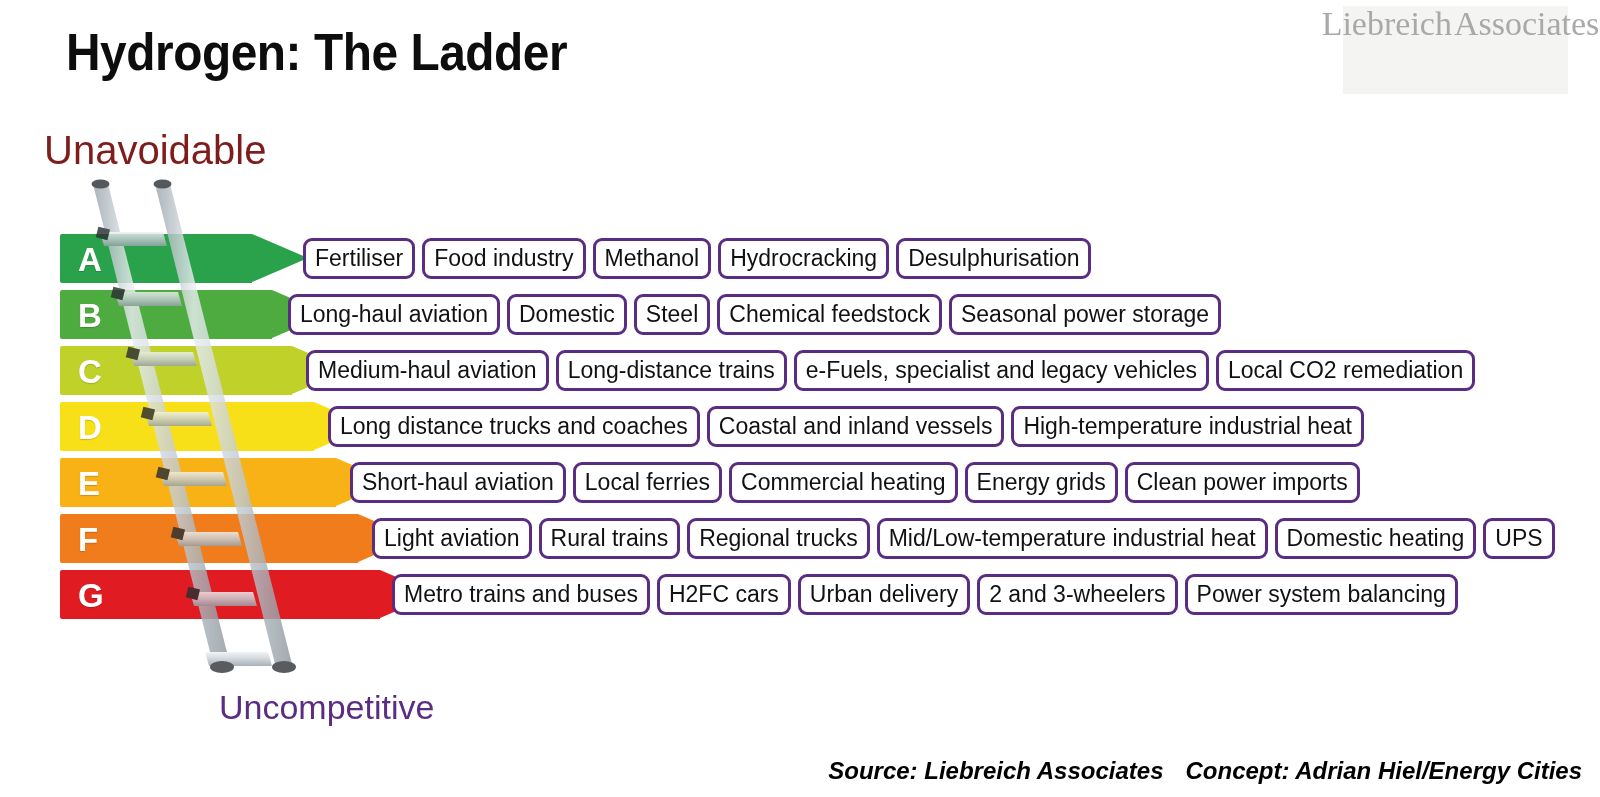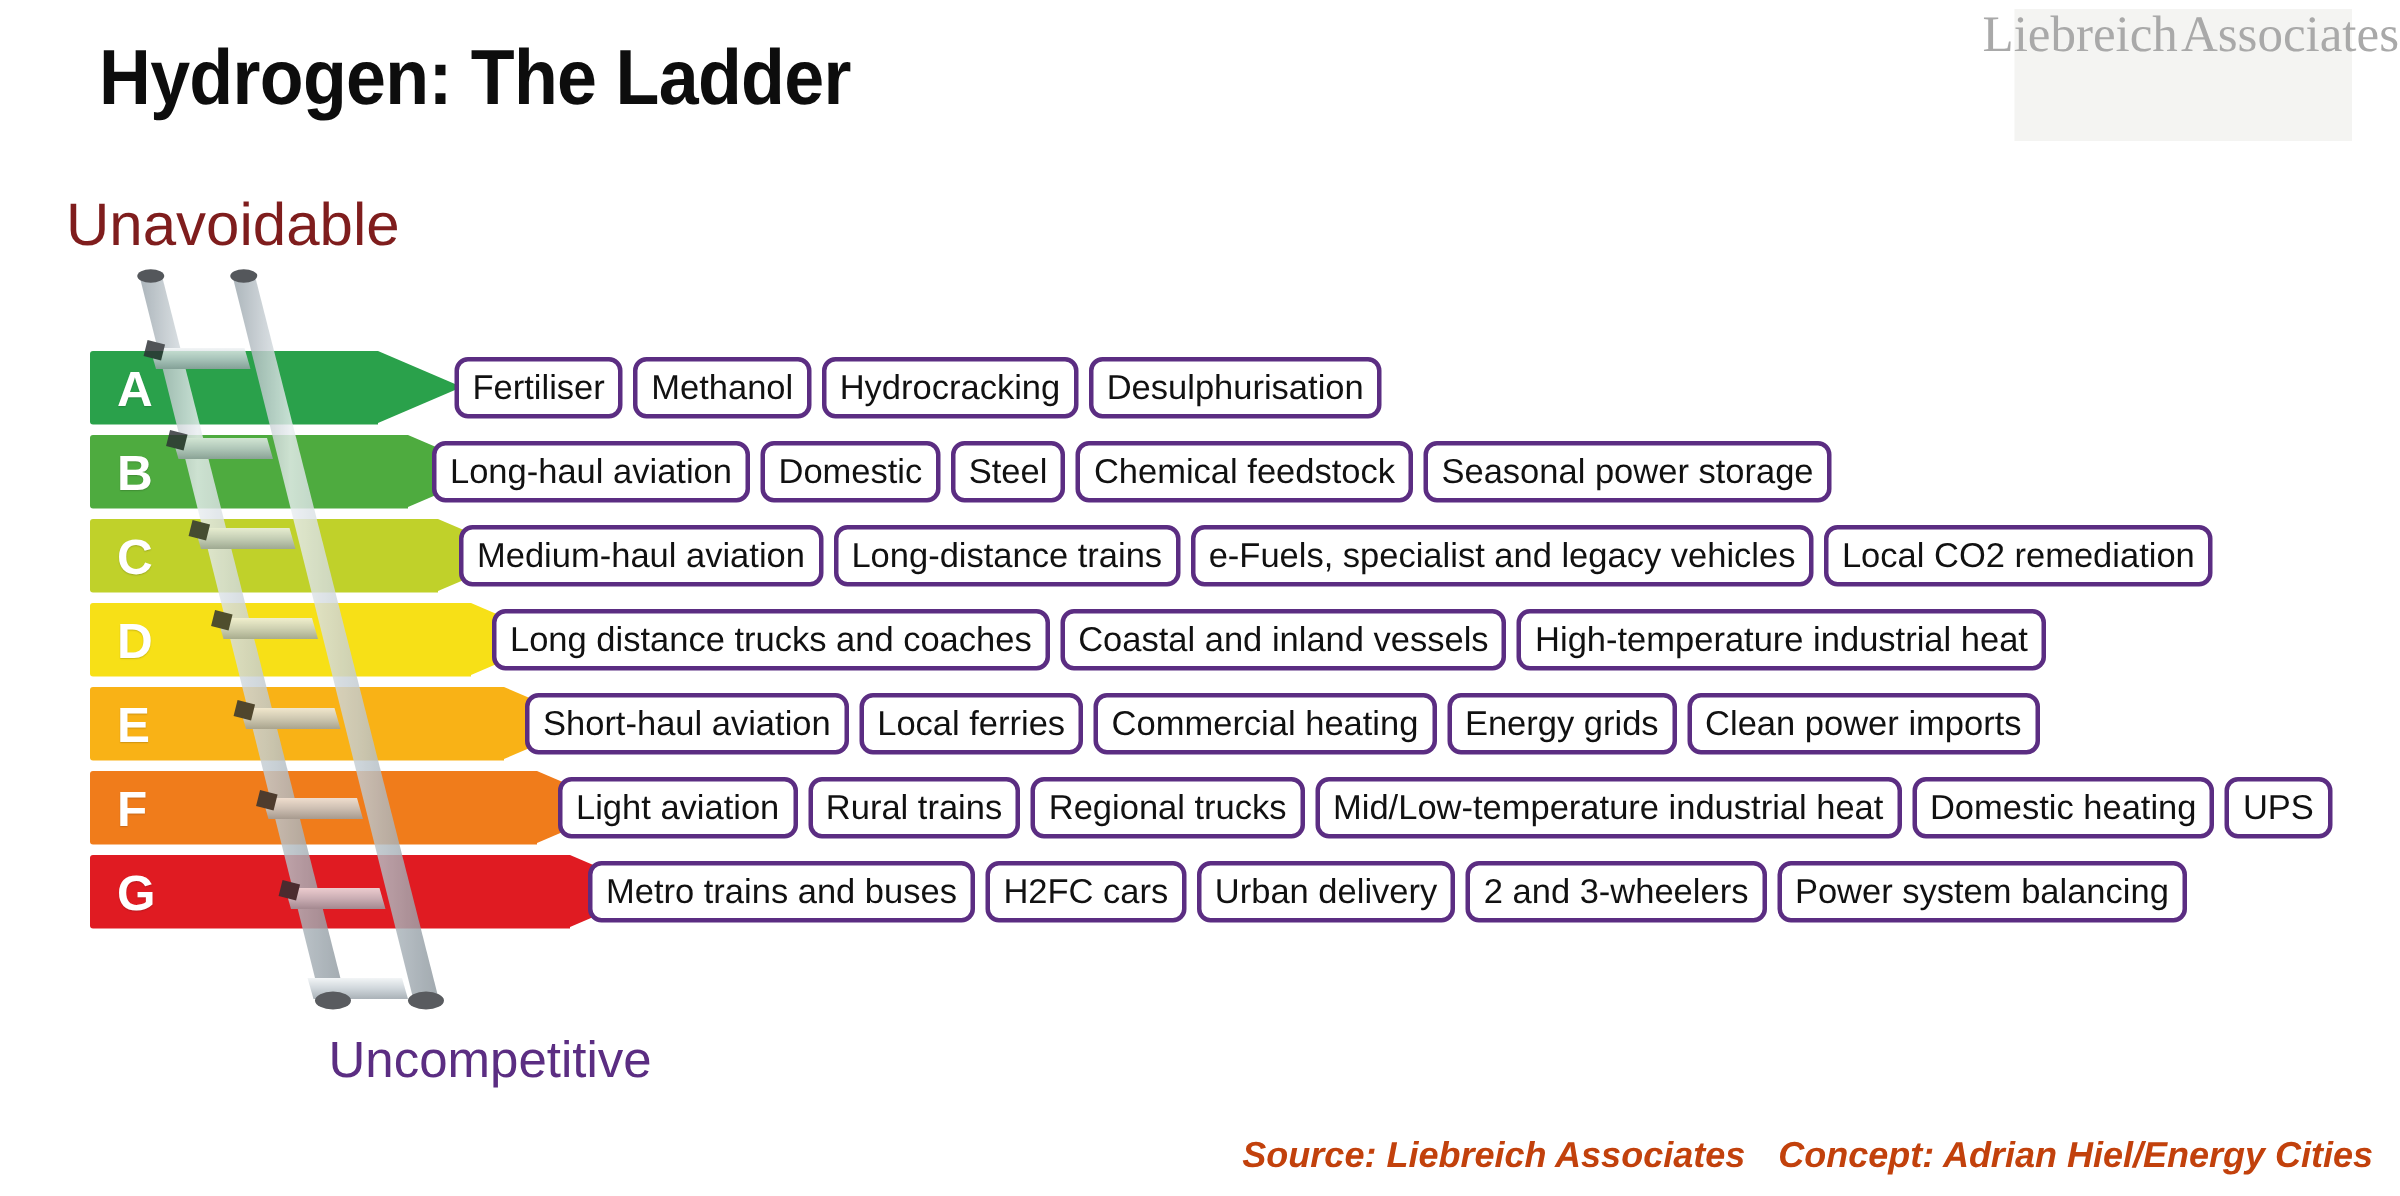--- a/index.html
+++ b/index.html
@@ -88,21 +88,21 @@
     line-height:26px;
     box-sizing:border-box;
     height:41px;
     display:flex;align-items:center;
   }
 
   
   .footer{
     position:absolute;right:18px;bottom:12px;
     font-size:24px;font-weight:bold;font-style:italic;
-    color:#c2410c;white-space:nowrap;
+    color:#000000;white-space:nowrap;
   }
   .footer .gap{display:inline-block;width:22px;}
 </style>
 </head>
 <body>
 
 <div id="slide">
 
   <div class="title">Hydrogen: The Ladder</div>
 
@@ -204,20 +204,21 @@
       <g fill="#35383c">
         <ellipse cx="162" cy="497" rx="12" ry="6"></ellipse>
         <ellipse cx="224" cy="497" rx="12" ry="6"></ellipse>
       </g>
     </g>
   </svg>
 
   <div id="rows">
       <div class="use-row" style="left: 268px; top: 0px; margin-left: 35px;">
         <div class="chip">Fertiliser</div>
+        <div class="chip">Food industry</div>
         <div class="chip">Methanol</div>
         <div class="chip">Hydrocracking</div>
         <div class="chip">Desulphurisation</div>
       </div>
       <div class="use-row" style="left: 288px; top: 56px;">
         <div class="chip">Long-haul aviation</div>
         <div class="chip">Domestic</div>
         <div class="chip">Steel</div>
         <div class="chip">Chemical feedstock</div>
         <div class="chip">Seasonal power storage</div>

